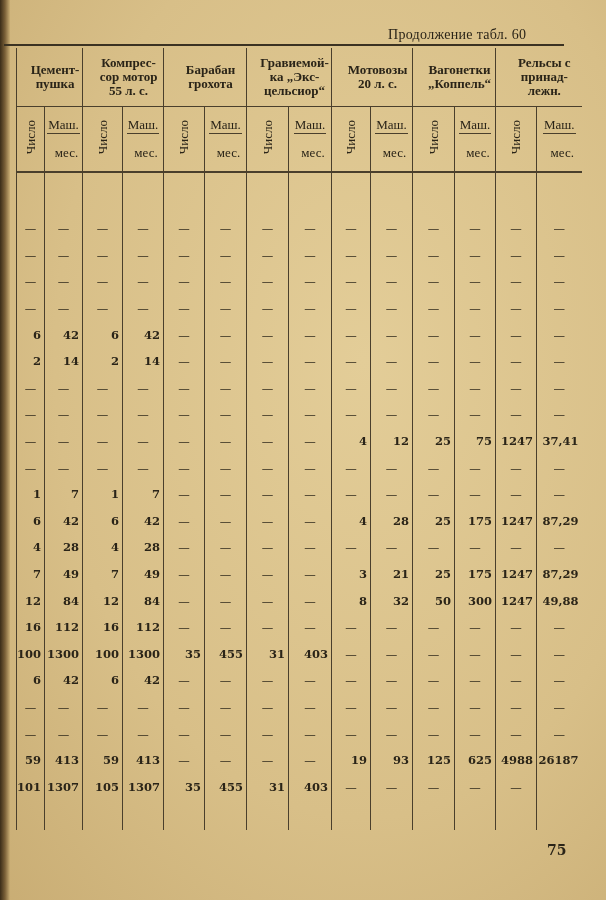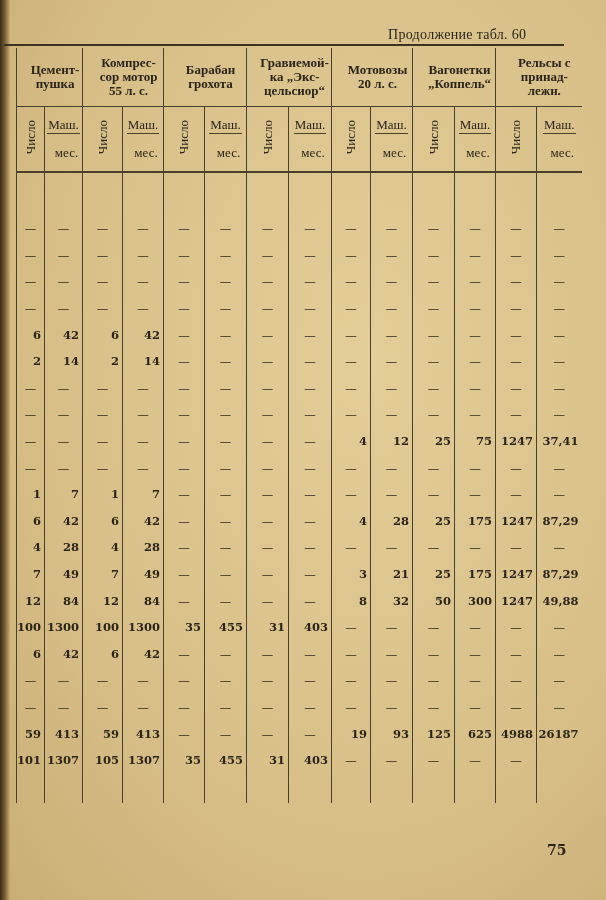--- a/index.html
+++ b/index.html
@@ -392,20 +392,36 @@
           <td class="dash">—</td>
           <td class="dash">—</td>
           <td>8</td>
           <td>32</td>
           <td>50</td>
           <td>300</td>
           <td>1247</td>
           <td>49,88</td>
         </tr>
         <tr>
+          <td>16</td>
+          <td>112</td>
+          <td>16</td>
+          <td>112</td>
+          <td class="dash">—</td>
+          <td class="dash">—</td>
+          <td class="dash">—</td>
+          <td class="dash">—</td>
+          <td class="dash">—</td>
+          <td class="dash">—</td>
+          <td class="dash">—</td>
+          <td class="dash">—</td>
+          <td class="dash">—</td>
+          <td class="dash">—</td>
+        </tr>
+        <tr>
           <td>100</td>
           <td>1300</td>
           <td>100</td>
           <td>1300</td>
           <td>35</td>
           <td>455</td>
           <td>31</td>
           <td>403</td>
           <td class="dash">—</td>
           <td class="dash">—</td>

